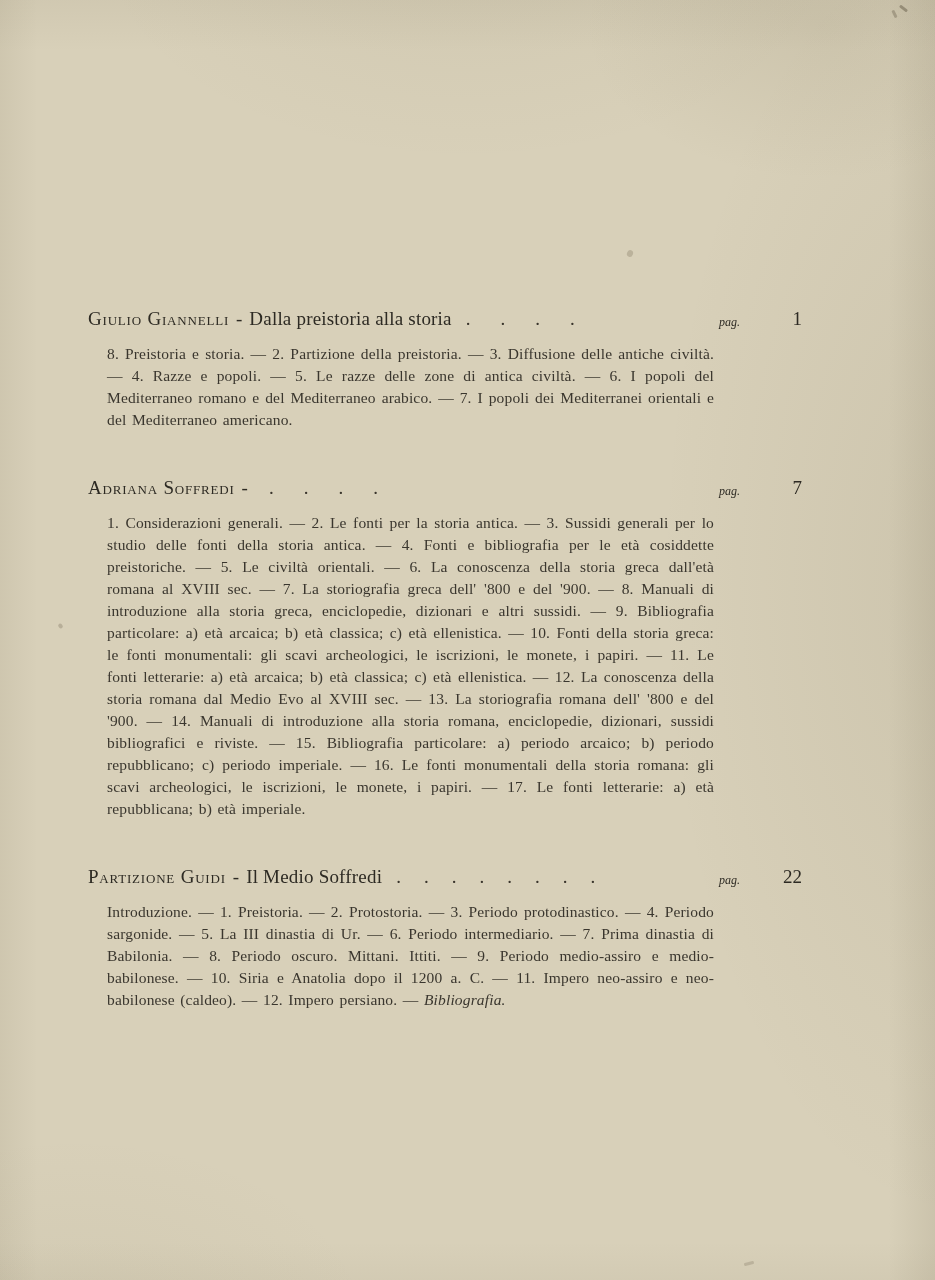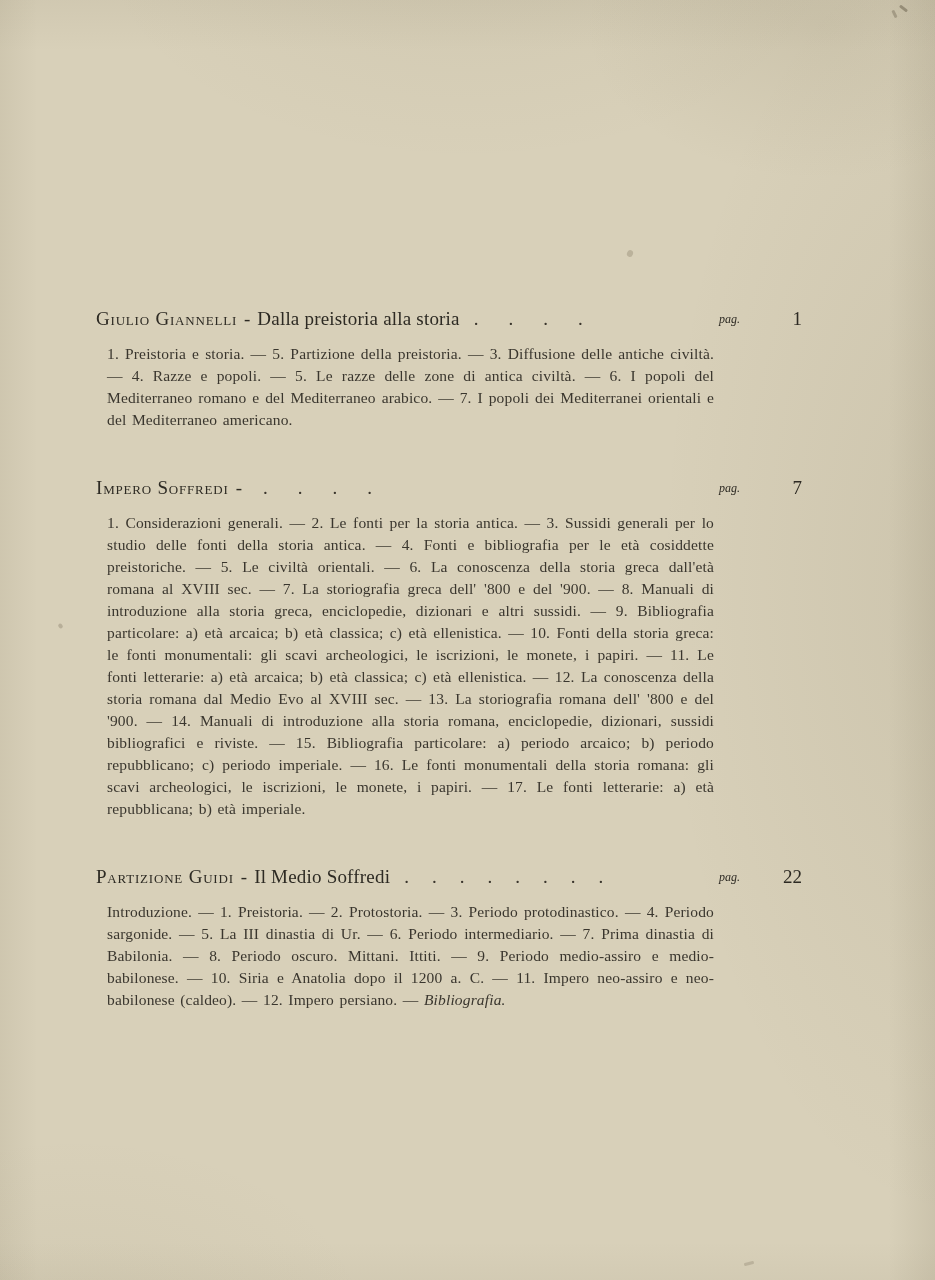--- a/index.html
+++ b/index.html
@@ -25,26 +25,25 @@
   }
   .content {
     position: absolute;
     left: 88px;
     top: 308px;
     width: 714px;
   }
   .entry { margin: 0 0 0 0; }
   .entry-heading {
     display: flex;
-    align-items: center;
+    align-items: flex-end;
     font-size: 19px;
     color: #2d2a23;
     margin-bottom: 13px;
     white-space: nowrap;
-    margin-left: 8px;
   }
   .heading-author {
     font-variant: small-caps;
     letter-spacing: 0.8px;
   }
   .heading-sep { margin: 0 7px; }
   .heading-title { letter-spacing: 0.2px; }
   .dots {
     flex: 1;
     overflow: hidden;
@@ -103,26 +102,26 @@
 
     <div class="entry">
       <div class="entry-heading">
         <span class="heading-author">Giulio Giannelli</span>
         <span class="heading-sep">-</span>
         <span class="heading-title">Dalla preistoria alla storia</span>
         <span class="dots">....</span>
         <span class="pag-label">pag.</span>
         <span class="page-number">1</span>
       </div>
-      <p class="entry-summary"><span>1. Preistoria e storia. — 5. Partizione della preistoria. — 3. Diffusione delle antiche civiltà. — 4. Razze e popoli. — 5. Le razze delle zone di antica civiltà. — 6. I popoli del Mediterraneo romano e del Mediterraneo arabico. — 7. I popoli dei Mediterranei orientali e del Mediterraneo americano.</span><span class="italic-tail"></span></p>
+      <p class="entry-summary"><span>8. Preistoria e storia. — 2. Partizione della preistoria. — 3. Diffusione delle antiche civiltà. — 4. Razze e popoli. — 5. Le razze delle zone di antica civiltà. — 6. I popoli del Mediterraneo romano e del Mediterraneo arabico. — 7. I popoli dei Mediterranei orientali e del Mediterraneo americano.</span><span class="italic-tail"></span></p>
     </div>
 
     <div class="entry">
       <div class="entry-heading">
-        <span class="heading-author">Impero Soffredi</span>
+        <span class="heading-author">Adriana Soffredi</span>
         <span class="heading-sep">-</span>
         <span class="dots">....</span>
         <span class="pag-label">pag.</span>
         <span class="page-number">7</span>
       </div>
       <p class="entry-summary"><span>1. Considerazioni generali. — 2. Le fonti per la storia antica. — 3. Sussidi generali per lo studio delle fonti della storia antica. — 4. Fonti e bibliografia per le età cosiddette preistoriche. — 5. Le civiltà orientali. — 6. La conoscenza della storia greca dall'età romana al XVIII sec. — 7. La storiografia greca dell' '800 e del '900. — 8. Manuali di introduzione alla storia greca, enciclopedie, dizionari e altri sussidi. — 9. Bibliografia particolare: a) età arcaica; b) età classica; c) età ellenistica. — 10. Fonti della storia greca: le fonti monumentali: gli scavi archeologici, le iscrizioni, le monete, i papiri. — 11. Le fonti letterarie: a) età arcaica; b) età classica; c) età ellenistica. — 12. La conoscenza della storia romana dal Medio Evo al XVIII sec. — 13. La storiografia romana dell' '800 e del '900. — 14. Manuali di introduzione alla storia romana, enciclopedie, dizionari, sussidi bibliografici e riviste. — 15. Bibliografia particolare: a) periodo arcaico; b) periodo repubblicano; c) periodo imperiale. — 16. Le fonti monumentali della storia romana: gli scavi archeologici, le iscrizioni, le monete, i papiri. — 17. Le fonti letterarie: a) età repubblicana; b) età imperiale.</span><span class="italic-tail"></span></p>
     </div>
 
     <div class="entry">
       <div class="entry-heading">

